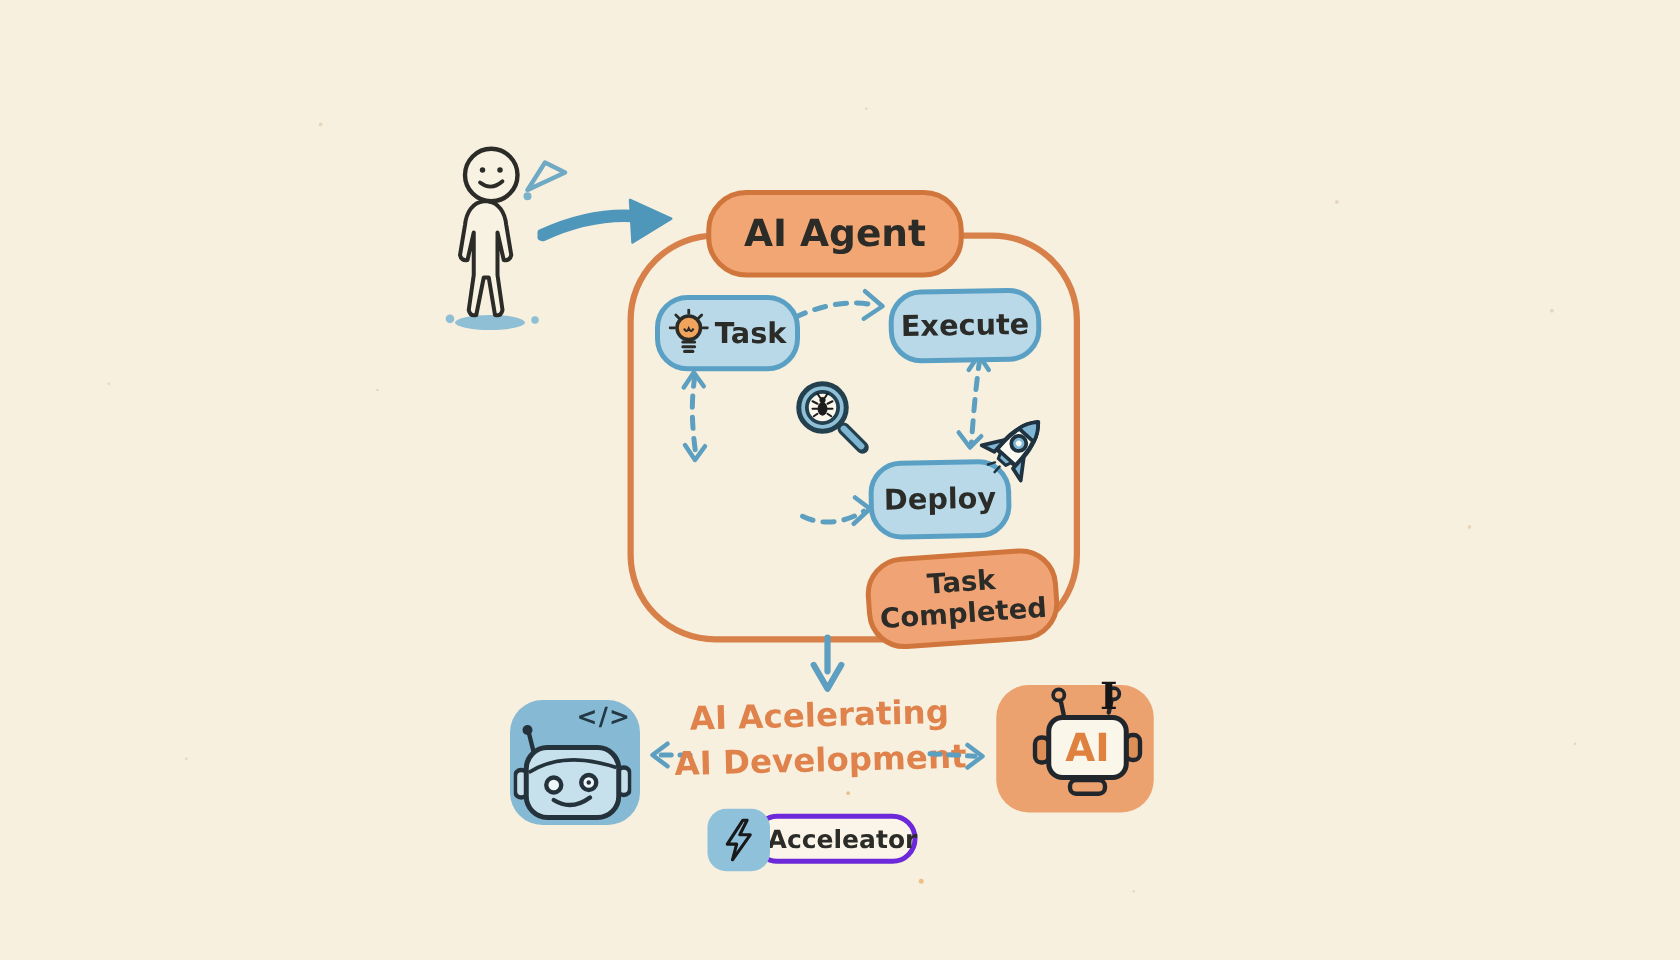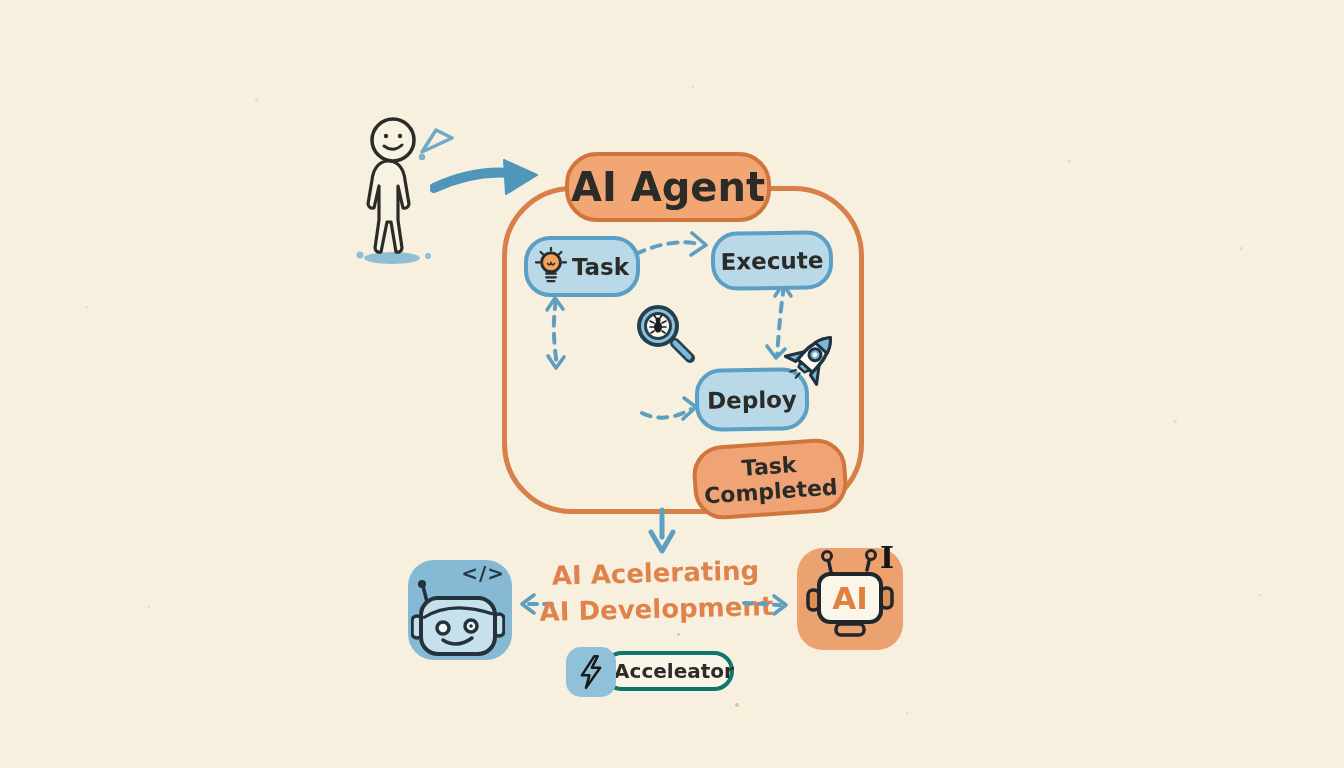--- a/index.html
+++ b/index.html
@@ -22,54 +22,54 @@
   }
   
   .agent-box {
     position:absolute; left:502px; top:186px; width:352px; height:318px;
     border:5px solid #d8804a; border-radius:70px; background:transparent;
   }
   .agent-title {
     position:absolute; left:565px; top:152px; width:198px; height:62px;
     background:#f2a673; border:4px solid #d0763c; border-radius:32px;
     display:flex; align-items:center; justify-content:center;
-    font-size:40px; font-weight:bold; z-index:2;
+    font-size:30px; font-weight:bold; z-index:2;
   }
   .pill {
     position:absolute; background:#b9d9e8; border:4px solid #5aa0c4; border-radius:26px;
     display:flex; align-items:center; justify-content:center; gap:5px;
     font-size:23px; font-weight:bold; z-index:2;
   }
   .task-pill {
     position:absolute; left:693px; top:442px; width:146px; height:66px;
     background:#f0a475; border:4px solid #d0763c; border-radius:30px;
     display:flex; flex-direction:column; align-items:center; justify-content:center;
     font-size:22px; font-weight:bold; line-height:1.15;
     transform:rotate(-4deg); z-index:2;
   }
   .caption {
     position:absolute; left:538px; top:556px; width:236px; text-align:center;
     color:#e0824b; font-size:26px; font-weight:bold; line-height:1.38;
     transform:rotate(-1.5deg);
   }
   .robot-card { position:absolute; border-radius:26px; }
   .card-blue  { left:408px; top:560px; width:104px; height:100px; background:#86b9d3; }
-  .card-orange{ left:797px; top:548px; width:106px; height:102px; background:#eca26f; }
+  .card-orange{ left:797px; top:548px; width:106px; height:102px; background:#eca26f;padding-left:20px; }
   .code-glyph {
     position:absolute; right:7px; top:1px; font-size:20px; font-weight:bold;
     color:#233845; letter-spacing:1px;
   }
   .i-mark {
     position:absolute; left:880px; top:540px; width:26px;
     font-family:"DejaVu Serif", serif; font-size:30px; font-weight:bold; color:#161616; z-index:3;
   }
   .accel-group { position:absolute; left:566px; top:647px; width:170px; height:50px; }
   .accel-pill {
     position:absolute; left:36px; top:4px; width:132px; height:40px;
-    background:#faf5e8; border:4px solid #0f766e; border-radius:22px;
+    background:#faf5e8; border:4px solid #6d28d9; border-radius:22px;
     display:flex; align-items:center; justify-content:center;
     font-size:20px; font-weight:bold; padding-left:12px; box-sizing:border-box;
   }
   .accel-square {
     position:absolute; left:0; top:0; width:50px; height:50px;
     background:#8fc2da; border-radius:15px;
     display:flex; align-items:center; justify-content:center; z-index:2;
   }
   svg { display:block; }
   svg text { font-family:"DejaVu Sans", sans-serif; }

